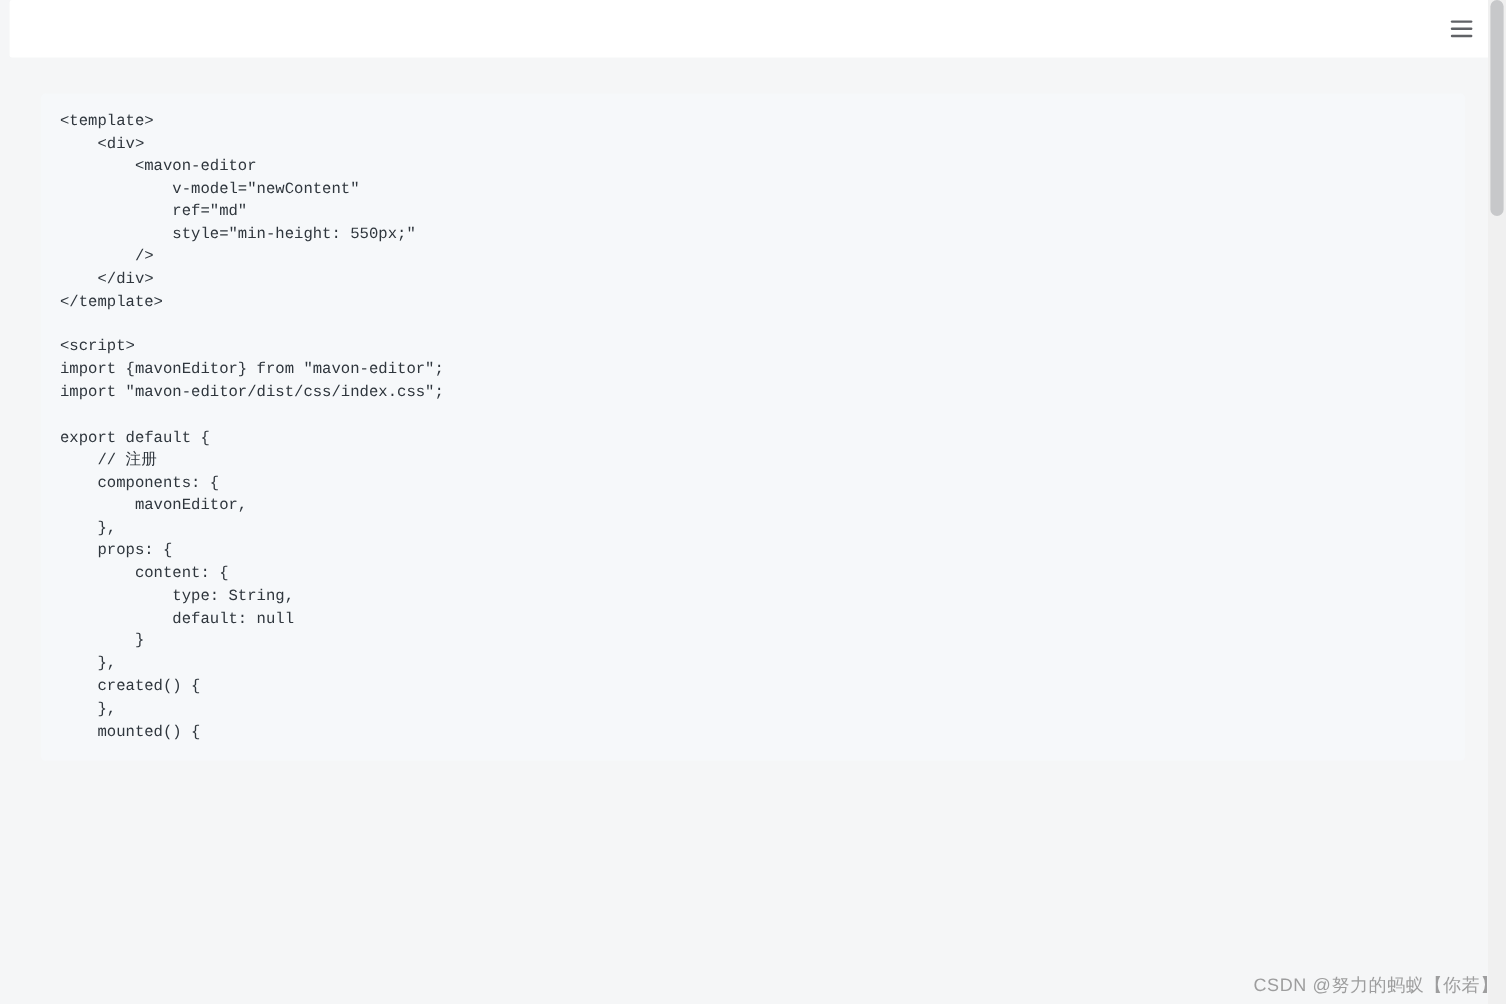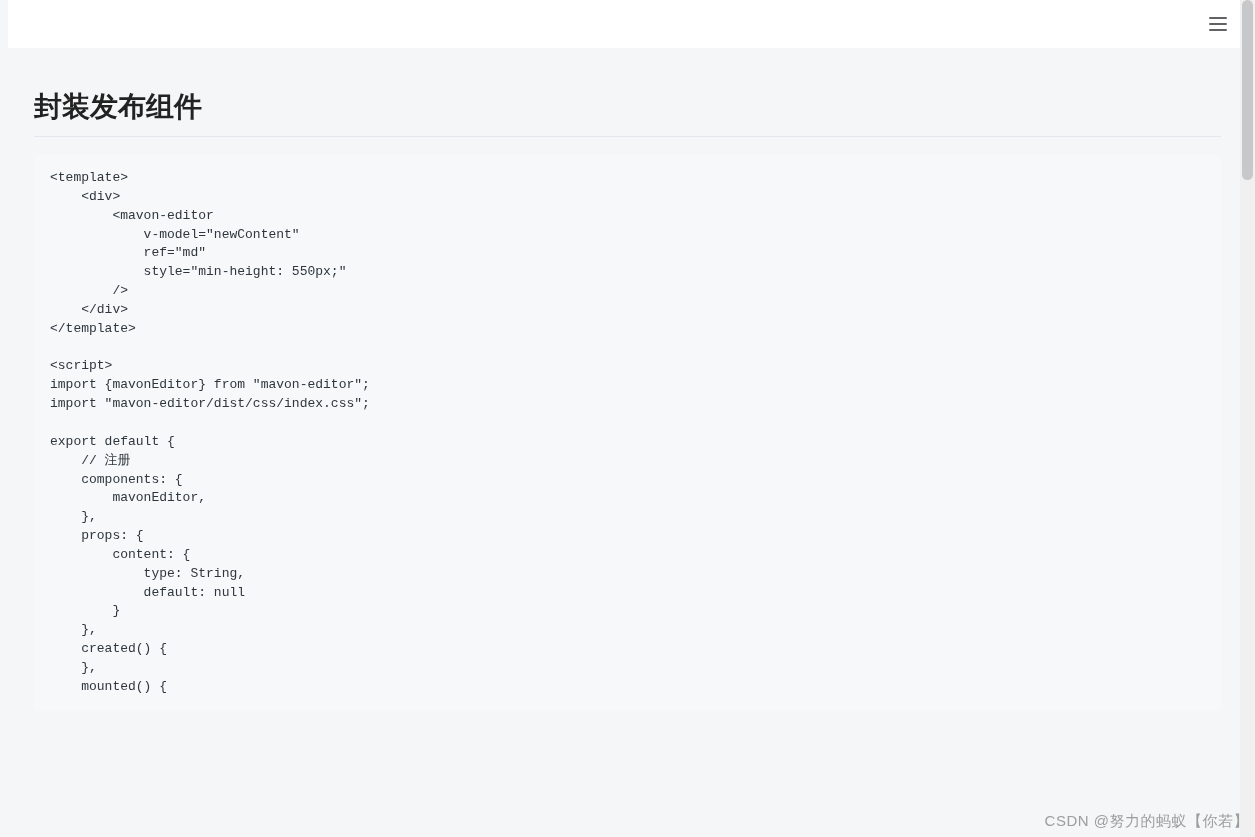--- a/index.html
+++ b/index.html
@@ -107,21 +107,20 @@
       <span></span>
         <span></span>
         <span></span>
     </div>
   </div>
 
   <div class="content">
 
 
 
-    <h2 class="section-title">封装发布组件</h2>
 
     <pre class="code-block">&lt;template&gt;
     &lt;div&gt;
         &lt;mavon-editor
             v-model="newContent"
             ref="md"
             style="min-height: 550px;"
         /&gt;
     &lt;/div&gt;
 &lt;/template&gt;

